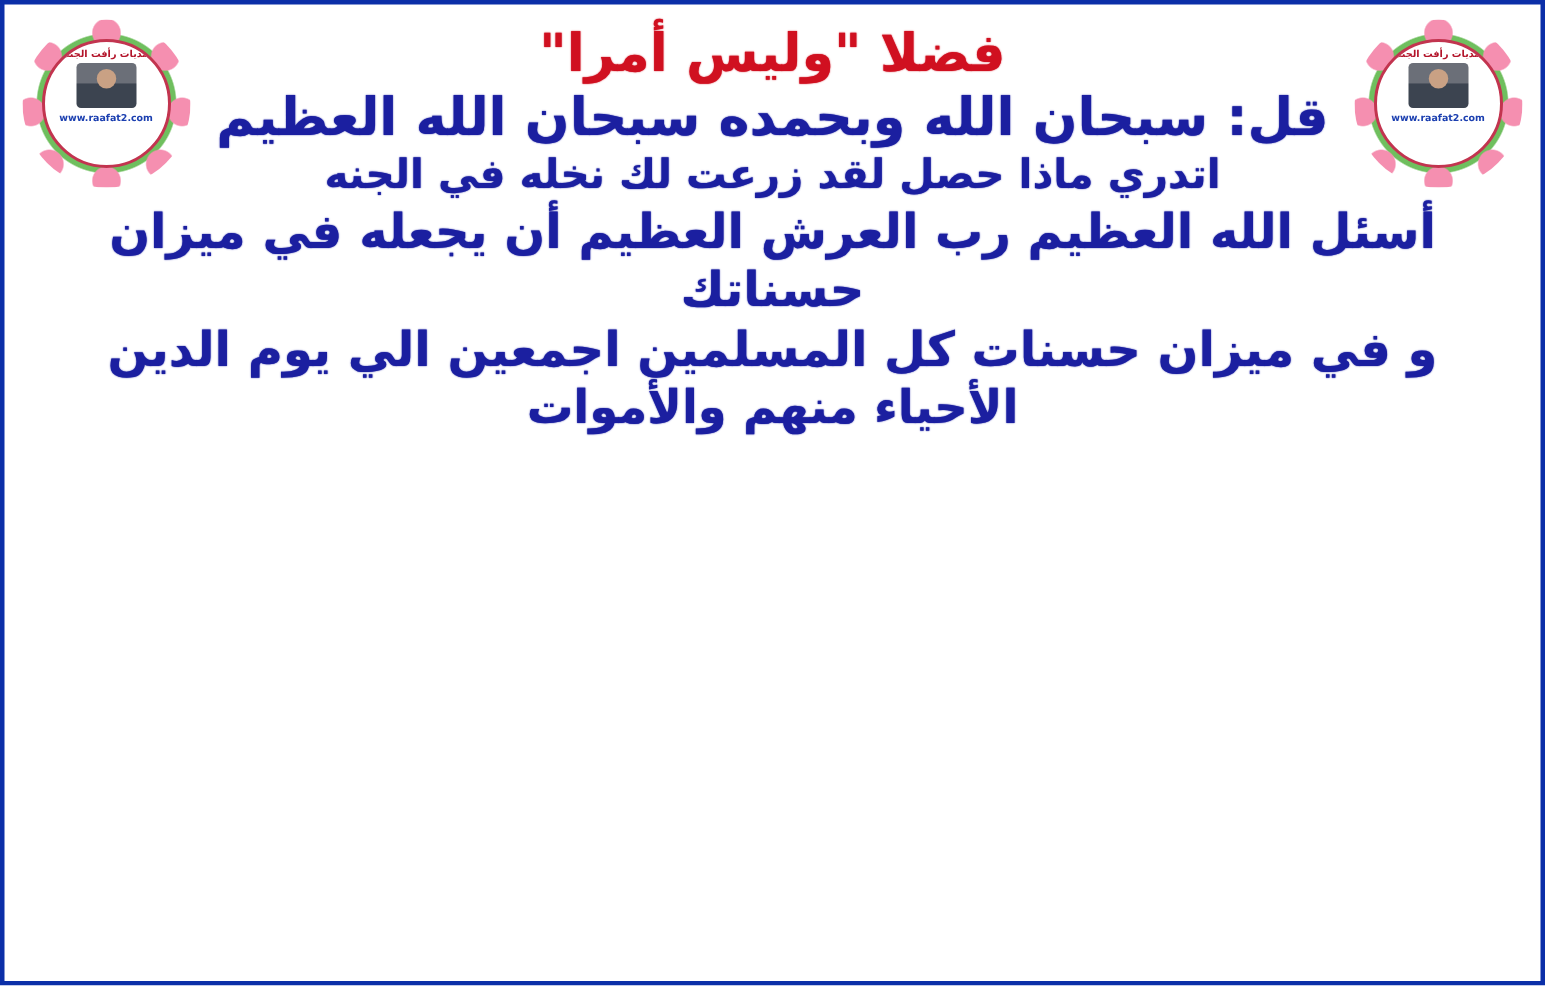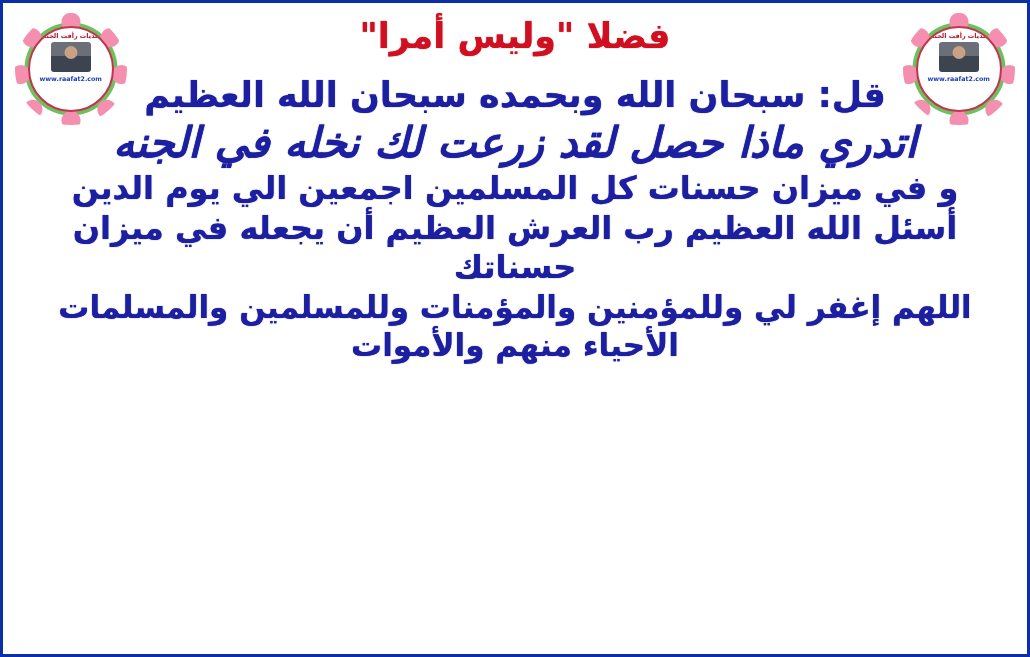--- a/index.html
+++ b/index.html
@@ -115,22 +115,22 @@
     margin: 6px 0 2px;
     text-shadow: 0 0 1px #d01020;
   }
   .line {
     color: #1b1fa0;
     font-weight: bold;
     line-height: 1.22;
     margin: 1px 0;
     text-shadow: 0 0 1px #1b1fa0;
   }
-  .l1 { font-size: 35px; margin-top: 18px; }
-  .l2 { font-size: 42px; font-style: italic; }
+  .l1 { font-size: 35px; margin-top: 2px; }
+  .l2 { font-size: 27px; }
   .l3 { font-size: 32px; }
   .l4 { font-size: 32px; }
   .l5 { font-size: 31px; }
   .l6 { font-size: 31px; }
   .l7 { font-size: 31px; margin-top: 10px; }
   .l8 { font-size: 31px; }
 </style>
 </head>
 <body>
 
@@ -151,19 +151,18 @@
       <div class="badge-top-text">منتديات رأفت الجندي</div>
       <div class="badge-photo"></div>
       <div class="badge-url">www.raafat2.com</div>
     </div>
   </div>
 
   <div class="content">
     <div class="title">فضلا "وليس أمرا"</div>
     <div class="line l1">قل: سبحان الله وبحمده سبحان الله العظيم</div>
     <div class="line l2">اتدري ماذا حصل لقد زرعت لك نخله في الجنه</div>
+    <div class="line l3">أسئل الله العظيم رب العرش العظيم أن يجعله في ميزان حسناتك</div>
     <div class="line l4">و في ميزان حسنات كل المسلمين اجمعين الي يوم الدين</div>
-    <div class="line l3">أسئل الله العظيم رب العرش العظيم أن يجعله في ميزان حسناتك</div>
-    <div class="line l5">اللهم إغفر لي وللمؤمنين والمؤمنات وللمسلمين والمسلمات</div>
     <div class="line l6">الأحياء منهم والأموات</div>
   </div>
 
 </div>
 
 </body></html>

